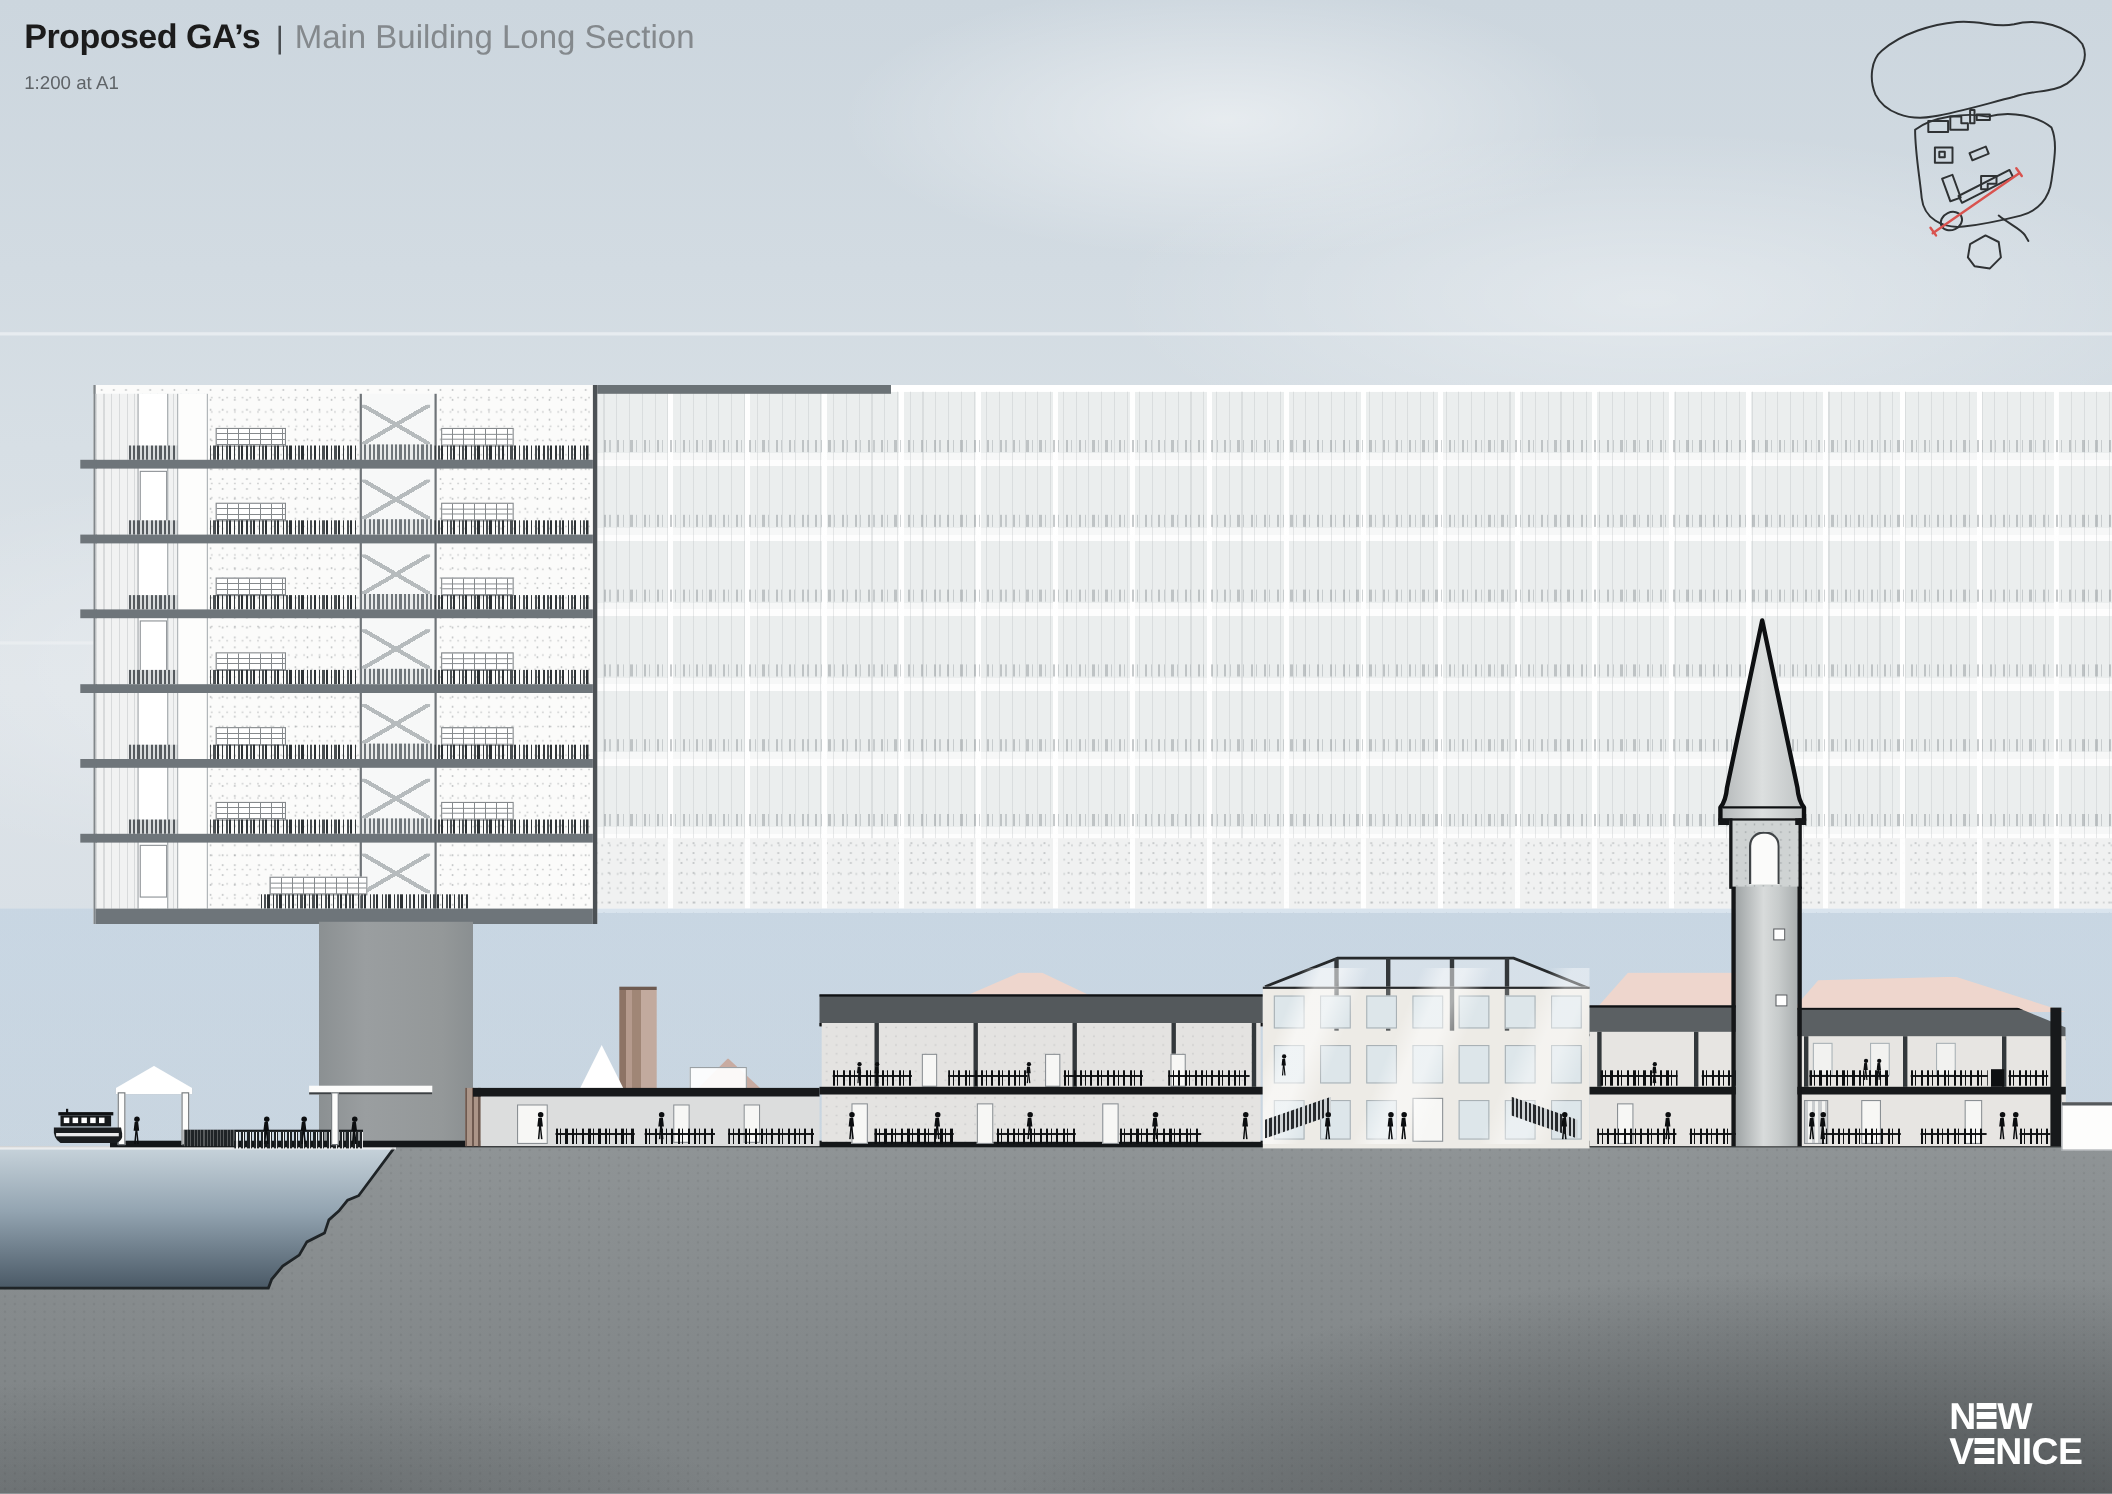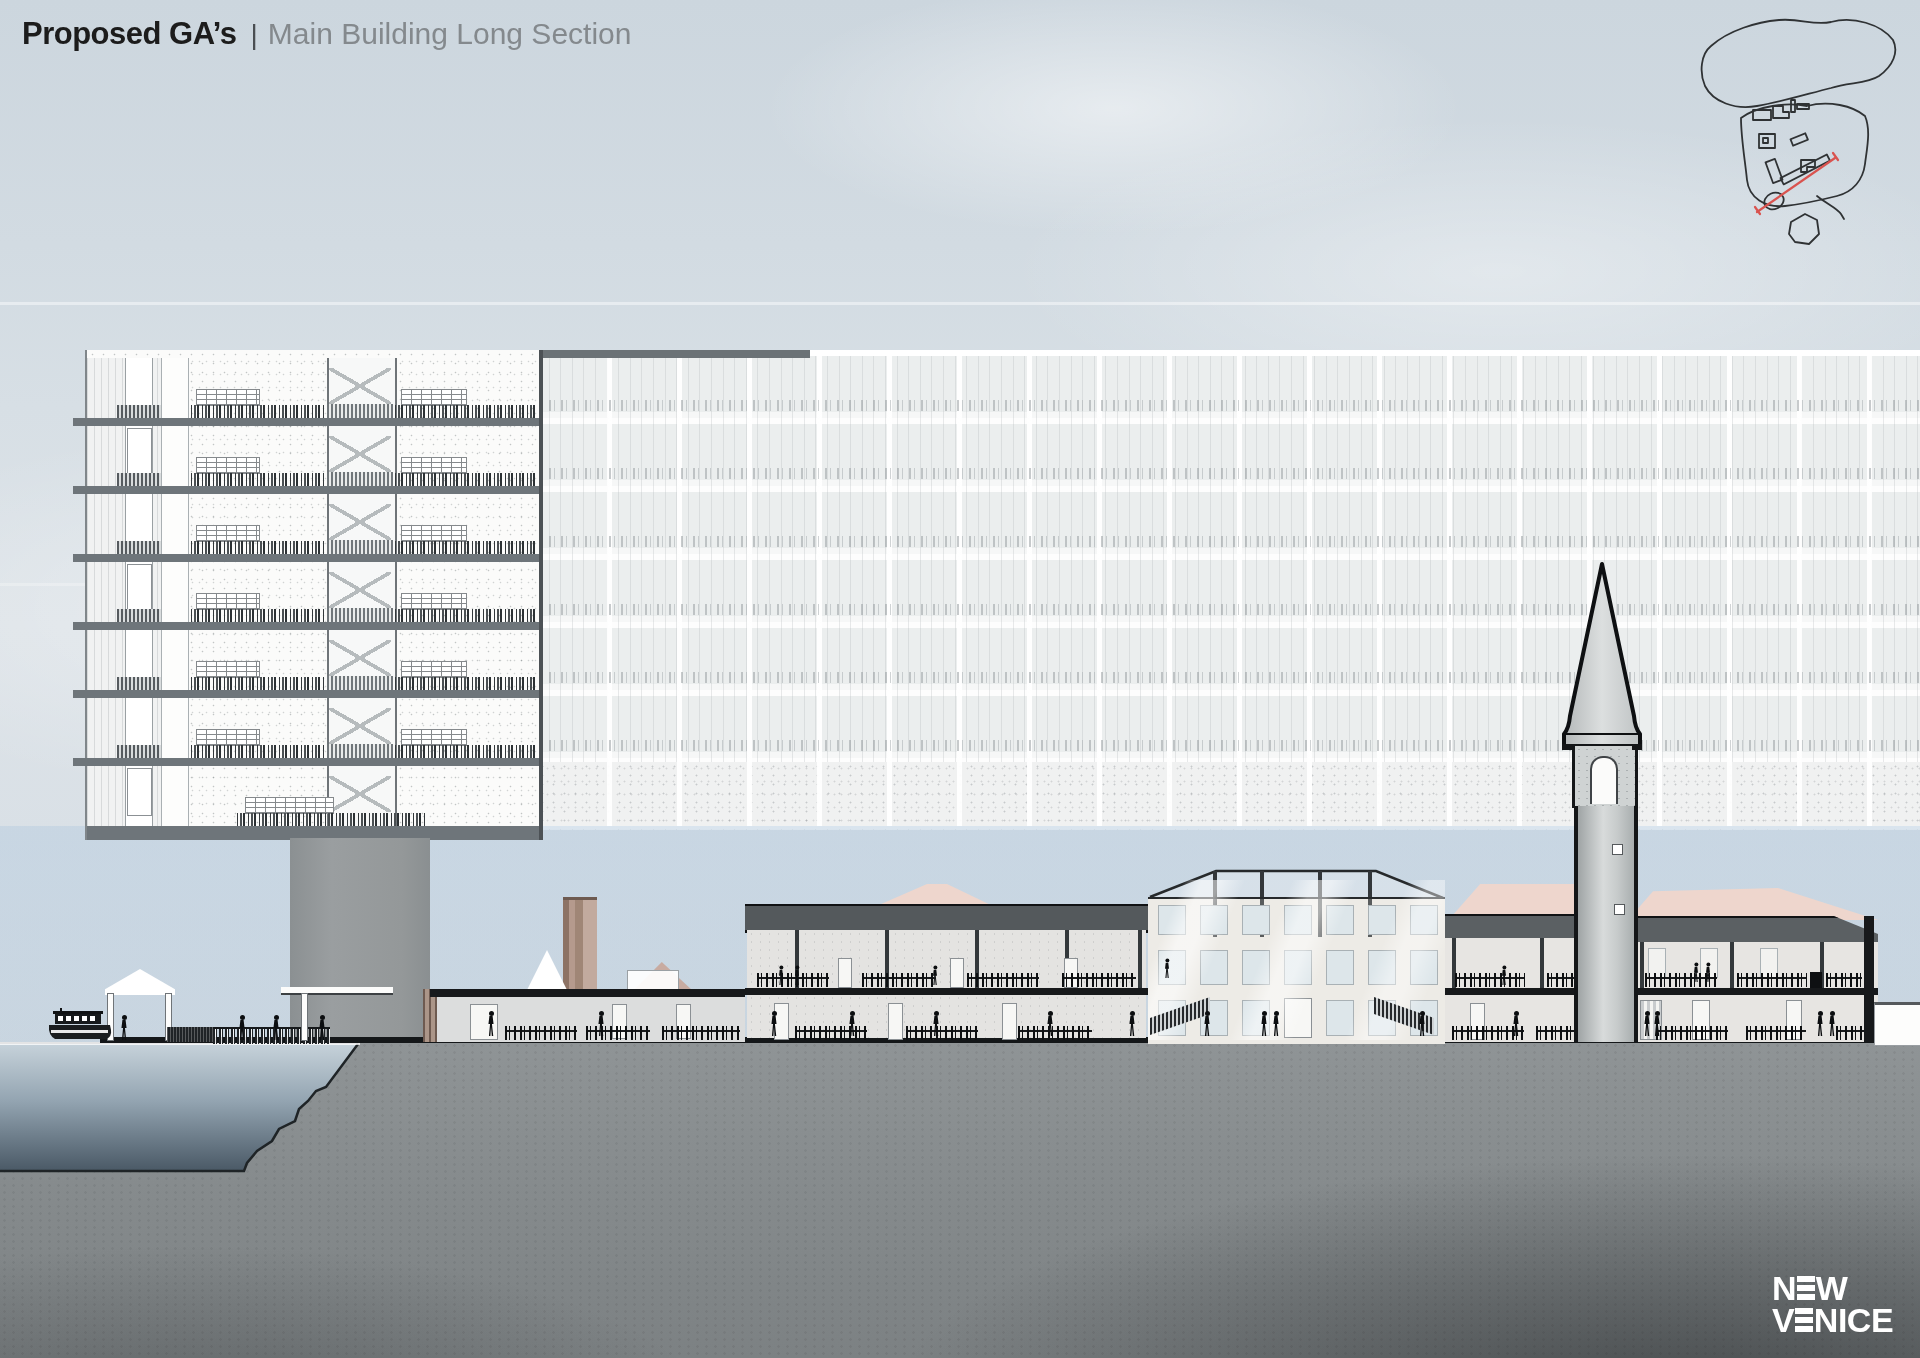--- a/index.html
+++ b/index.html
@@ -388,20 +388,21 @@
   <div class="p s" style="left:931px;top:960px;"></div>
   <div class="p s" style="left:1163px;top:953px;"></div>
   <div class="p s" style="left:1500px;top:960px;"></div>
   <div class="p s" style="left:1692px;top:957px;"></div>
   <div class="p s" style="left:1704px;top:957px;"></div>
 
   <div id="header">
     <div>
       <span id="title1">Proposed GA’s</span><span id="tsep">|</span><span id="title2">Main Building Long Section</span>
     </div>
+    <div id="scalenote">1:200 at A1</div>
   </div>
 
   <svg class="abs" style="left:1695px;top:8px;z-index:12;" width="225" height="245" viewBox="0 0 225 245">
     <g fill="none" stroke="#2f3234" stroke-width="1.8" stroke-linejoin="round" stroke-linecap="round">
       <path d="M10,78 C4,64 6,46 16,38 C34,22 62,14 84,12 C106,10 118,18 136,14 C158,8 186,16 198,32 C204,44 198,58 184,68 C172,76 154,74 136,80 C112,86 86,94 62,98 C40,102 18,94 10,78 Z"></path>
       <path d="M46,110 C62,98 92,94 112,98 C134,92 158,98 170,108 C176,122 172,140 170,156 C168,172 158,184 142,188 C126,192 108,196 90,198 C70,200 54,190 52,172 C50,152 46,130 46,110 Z"></path>
       <path d="M122,188 C132,196 142,200 146,206 L149,211"></path>
       <rect x="58" y="102" width="18" height="10"></rect>
       <path d="M78,98 l10,0 0,6 6,0 0,6 -16,0 z"></path>
       <rect x="96" y="92" width="4" height="12"></rect>

